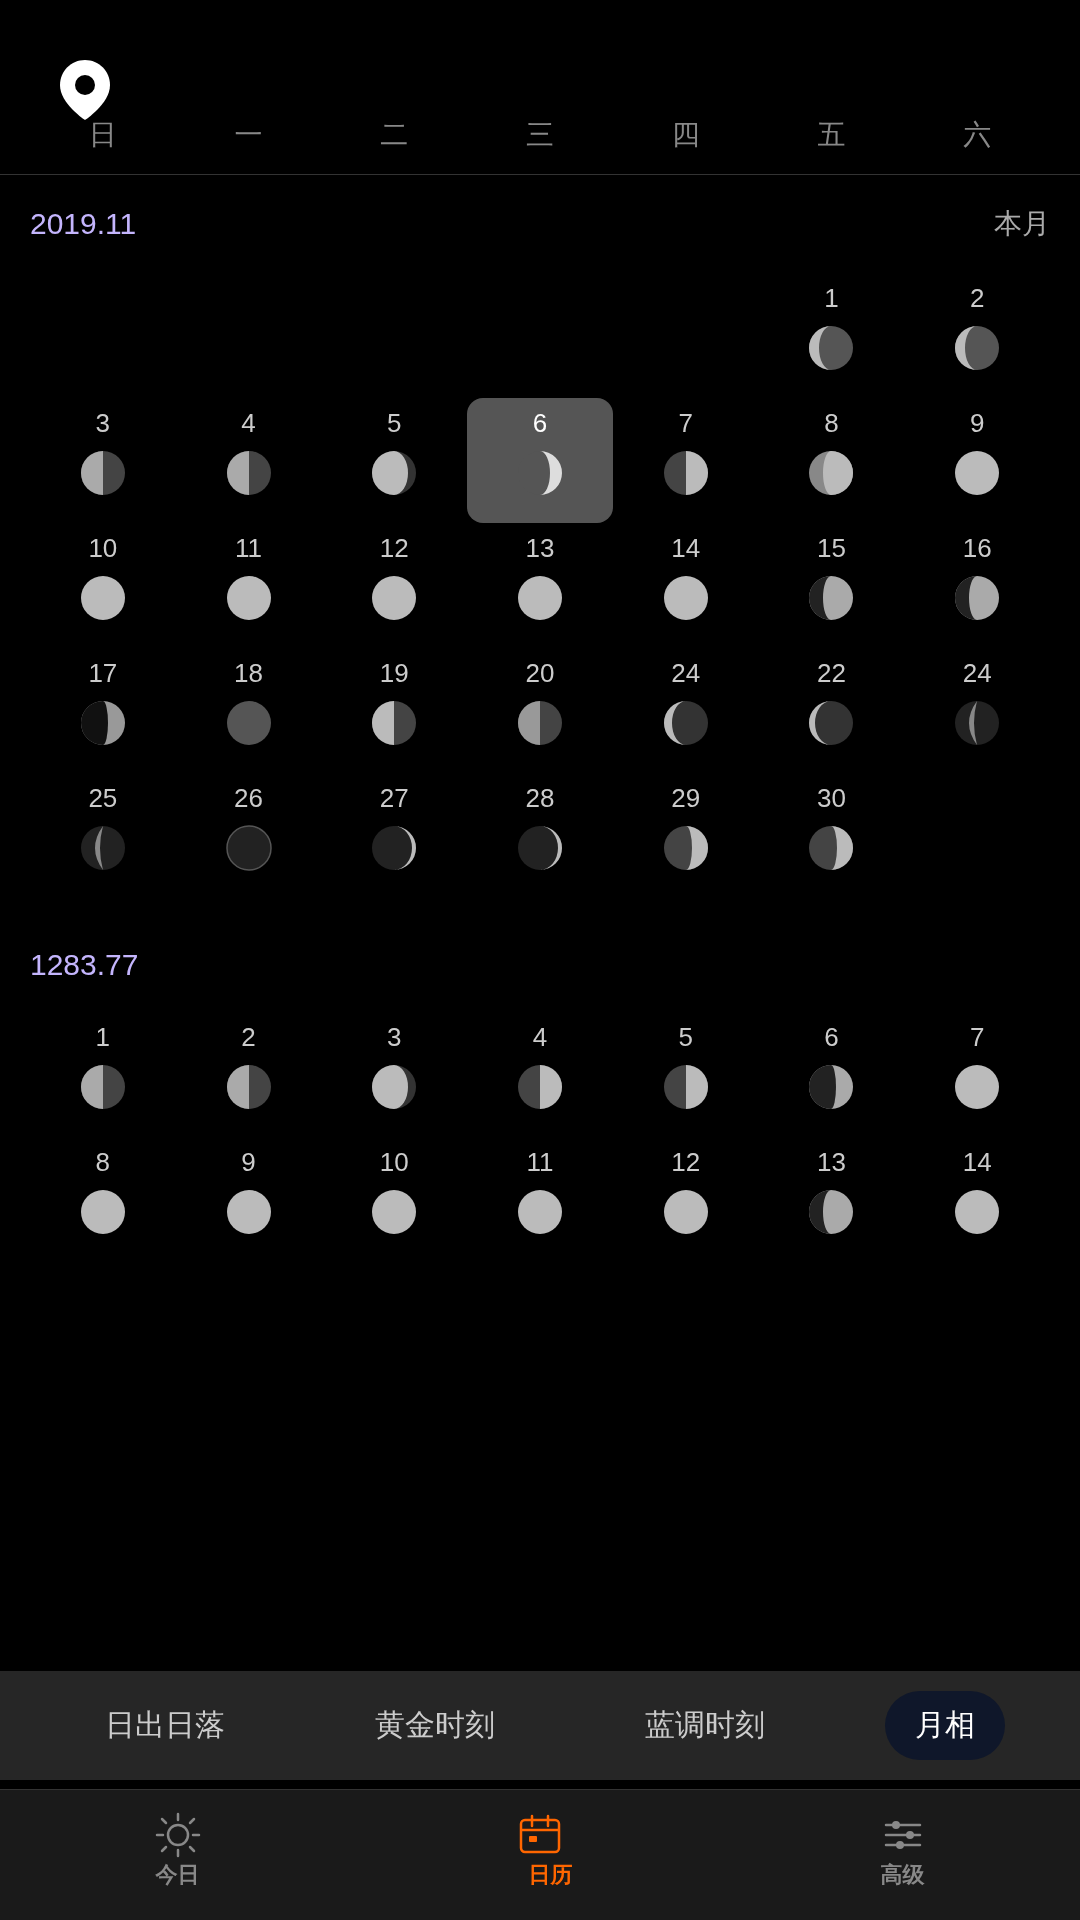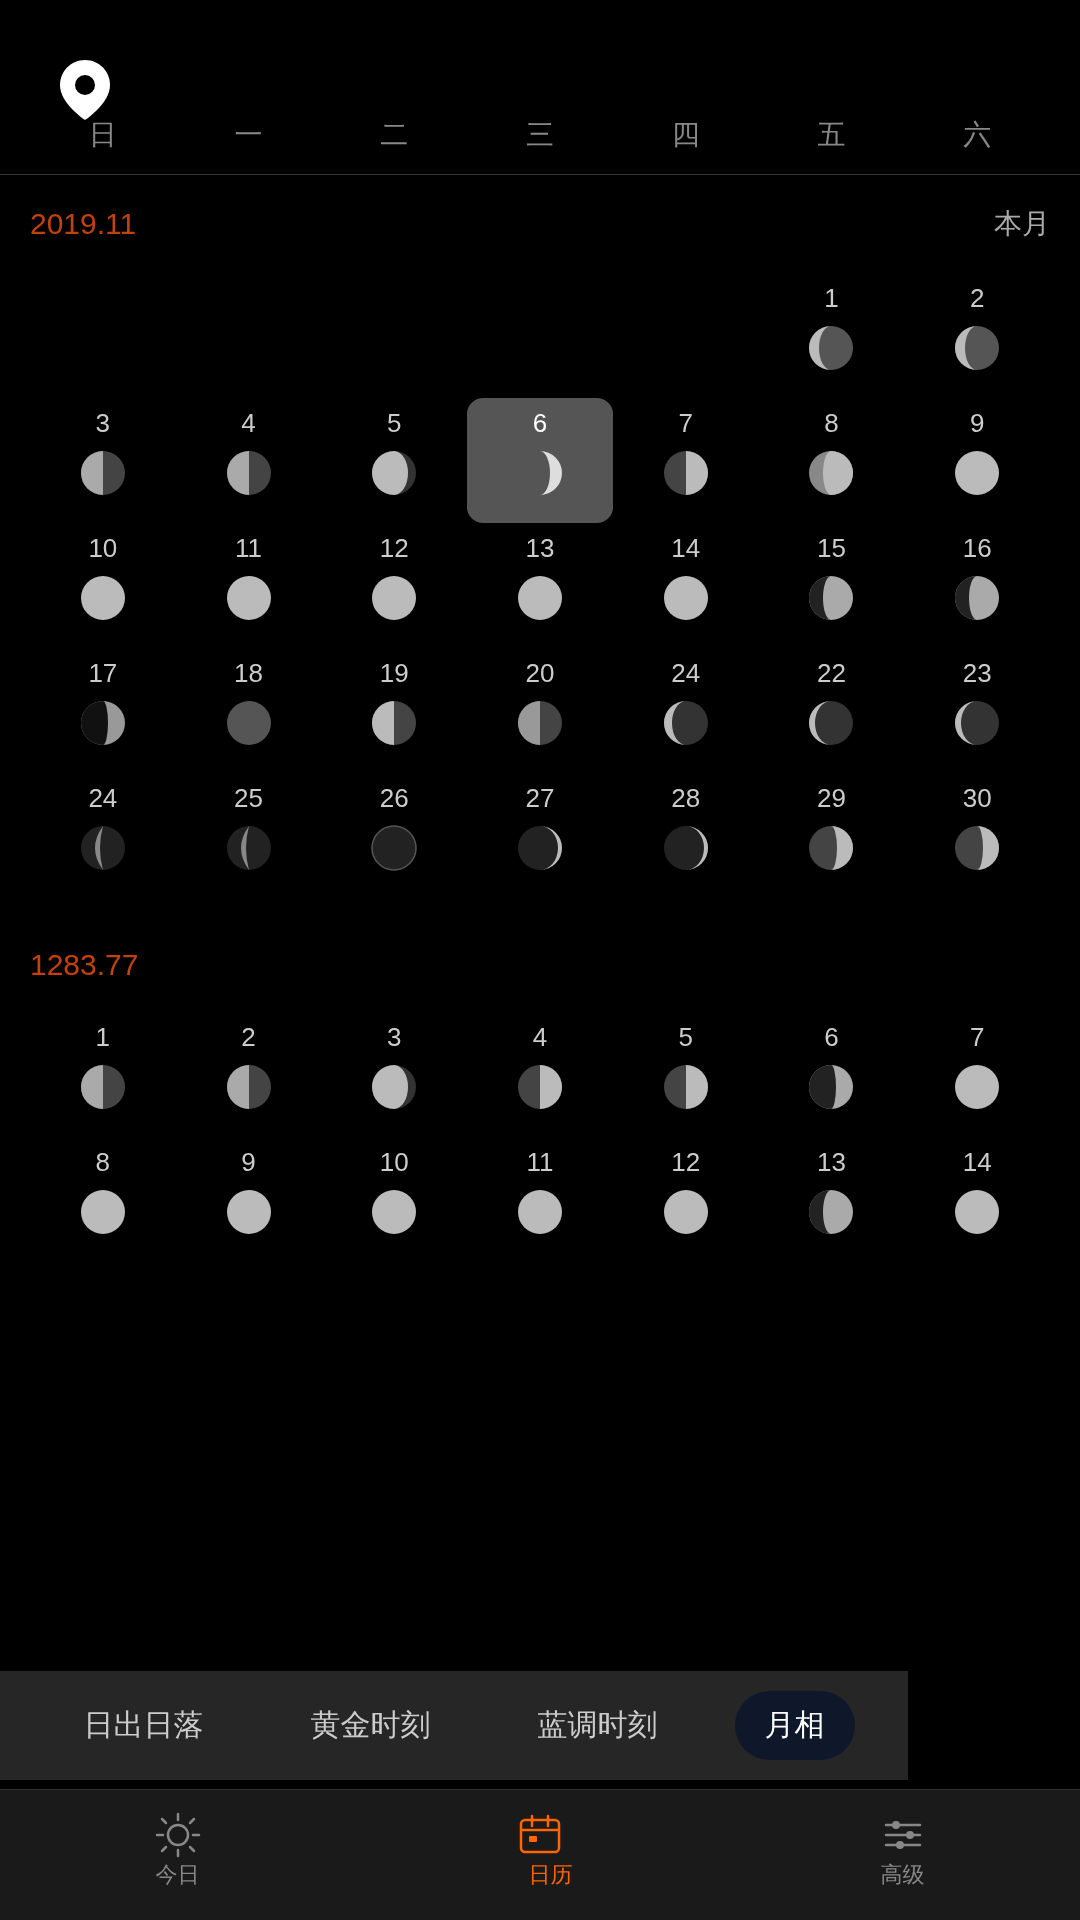--- a/index.html
+++ b/index.html
@@ -52,21 +52,21 @@
     }
     .month-header {
       display: flex;
       justify-content: space-between;
       align-items: center;
       margin-bottom: 20px;
       padding: 10px 0;
     }
     .month-label {
       font-size: 30px;
-      color: #c2410c;
+      color: #c4b5fd;
     }
     .this-month-btn {
       font-size: 28px;
       color: #aaa;
       background: none;
       border: none;
       cursor: pointer;
     }
     .calendar-grid {
       display: grid;
@@ -107,35 +107,36 @@
       justify-content: space-around;
       align-items: center;
       padding: 20px 0 30px;
       border-top: 1px solid #333;
     }
     .tab-item {
       display: flex;
       flex-direction: column;
       align-items: center;
       cursor: pointer;
+      font-weight: bold;
     }
     .tab-label {
       font-size: 22px;
       color: #888;
     }
     .tab-label.active {
       color: #ff6600;
       margin-left: 21px;
     }
 
     
     .mode-bar {
       position: fixed;
       bottom: 140px;
-      width: 908px;
+      width: 1080px;
       background: rgba(40,40,40,0.95);
       display: flex;
       justify-content: space-around;
       padding: 20px 30px;
     }
     .mode-btn {
       font-size: 30px;
       color: #ccc;
       background: none;
       border: none;
@@ -262,24 +263,20 @@
               </svg></div></div>
           <div class="day-cell"><span class="day-number">20</span><div class="moon-icon"><svg width="52" height="52" viewBox="0 0 52 52" xmlns="http://www.w3.org/2000/svg">
                 <circle cx="26" cy="26" r="22" fill="#444"></circle>
          <path d="M26,4 A22,22 0 0,0 26,48 L26,4 Z" fill="#999"></path>
               </svg></div></div>
           <div class="day-cell"><span class="day-number">24</span><div class="moon-icon"><svg width="52" height="52" viewBox="0 0 52 52" xmlns="http://www.w3.org/2000/svg">
                 <circle cx="26" cy="26" r="22" fill="#333"></circle>
          <path d="M26,4 A22,22 0 0,0 26,48 A14,22 0 0,1 26,4 Z" fill="#bbb"></path>
               </svg></div></div>
           <div class="day-cell"><span class="day-number">22</span><div class="moon-icon"><svg width="52" height="52" viewBox="0 0 52 52" xmlns="http://www.w3.org/2000/svg">
-                <circle cx="26" cy="26" r="22" fill="#333"></circle>
-         <path d="M26,4 A22,22 0 0,0 26,48 A16,22 0 0,1 26,4 Z" fill="#bbb"></path>
-              </svg></div></div>
-          <div class="day-cell"><span class="day-number">23</span><div class="moon-icon"><svg width="52" height="52" viewBox="0 0 52 52" xmlns="http://www.w3.org/2000/svg">
                 <circle cx="26" cy="26" r="22" fill="#333"></circle>
          <path d="M26,4 A22,22 0 0,0 26,48 A16,22 0 0,1 26,4 Z" fill="#bbb"></path>
               </svg></div></div>
           <div class="day-cell"><span class="day-number">24</span><div class="moon-icon"><svg width="52" height="52" viewBox="0 0 52 52" xmlns="http://www.w3.org/2000/svg">
                 <circle cx="26" cy="26" r="22" fill="#222"></circle>
          <path d="M 26 4 Q 10 26 26 48 Q 20 26 26 4 Z" fill="#888"></path>
               </svg></div></div>
           <div class="day-cell"><span class="day-number">25</span><div class="moon-icon"><svg width="52" height="52" viewBox="0 0 52 52" xmlns="http://www.w3.org/2000/svg">
                 <circle cx="26" cy="26" r="22" fill="#222"></circle>
          <path d="M 26 4 Q 10 26 26 48 Q 20 26 26 4 Z" fill="#888"></path>

